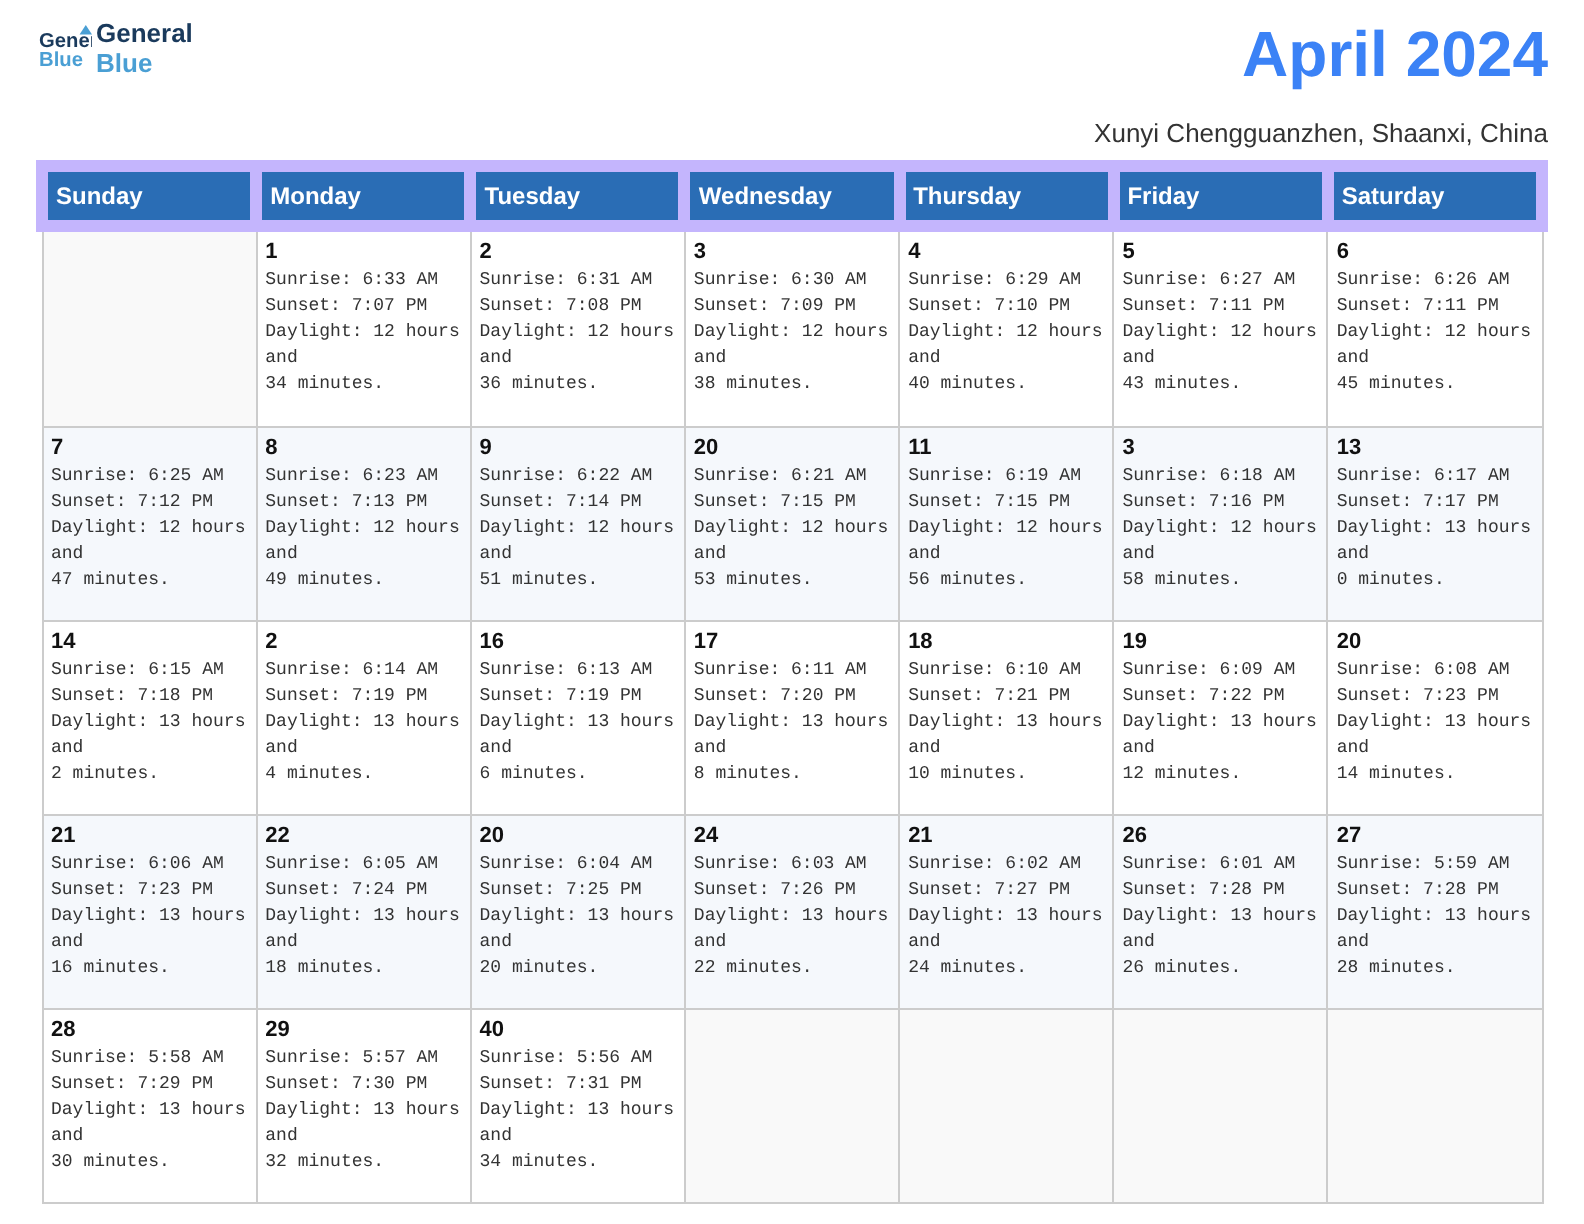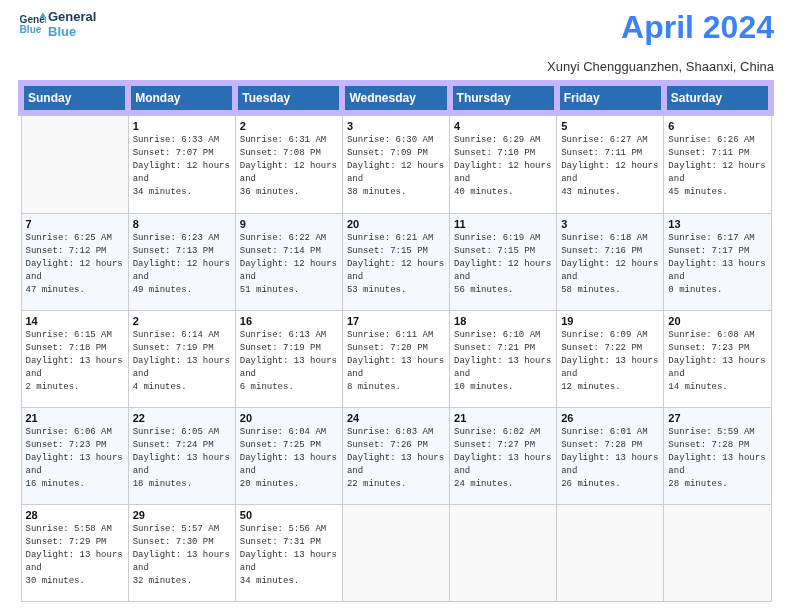--- a/index.html
+++ b/index.html
@@ -245,21 +245,21 @@
         <tr>
           <td>
             <span class="day-num">28</span>
             <div class="day-info">Sunrise: 5:58 AM<br>Sunset: 7:29 PM<br>Daylight: 13 hours and<br>30 minutes.</div>
           </td>
           <td>
             <span class="day-num">29</span>
             <div class="day-info">Sunrise: 5:57 AM<br>Sunset: 7:30 PM<br>Daylight: 13 hours and<br>32 minutes.</div>
           </td>
           <td>
-            <span class="day-num">50</span>
+            <span class="day-num">40</span>
             <div class="day-info">Sunrise: 5:56 AM<br>Sunset: 7:31 PM<br>Daylight: 13 hours and<br>34 minutes.</div>
           </td>
           <td class="empty-cell"></td>
           <td class="empty-cell"></td>
           <td class="empty-cell"></td>
           <td class="empty-cell"></td>
         </tr>
       </tbody>
   </table>
 </div>

